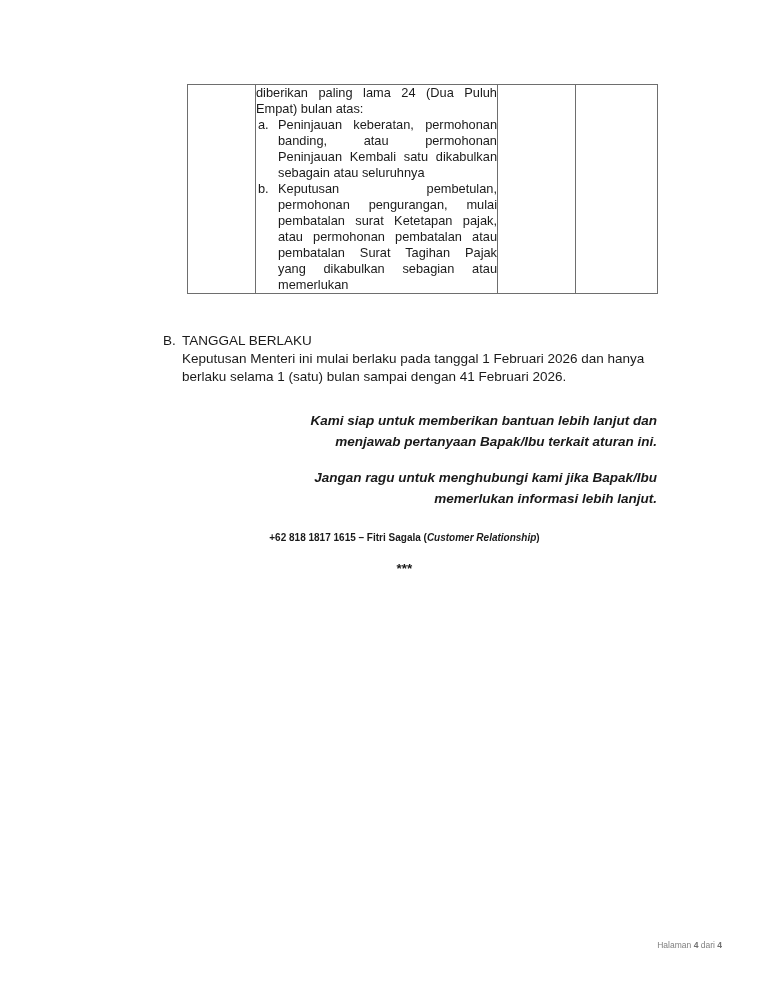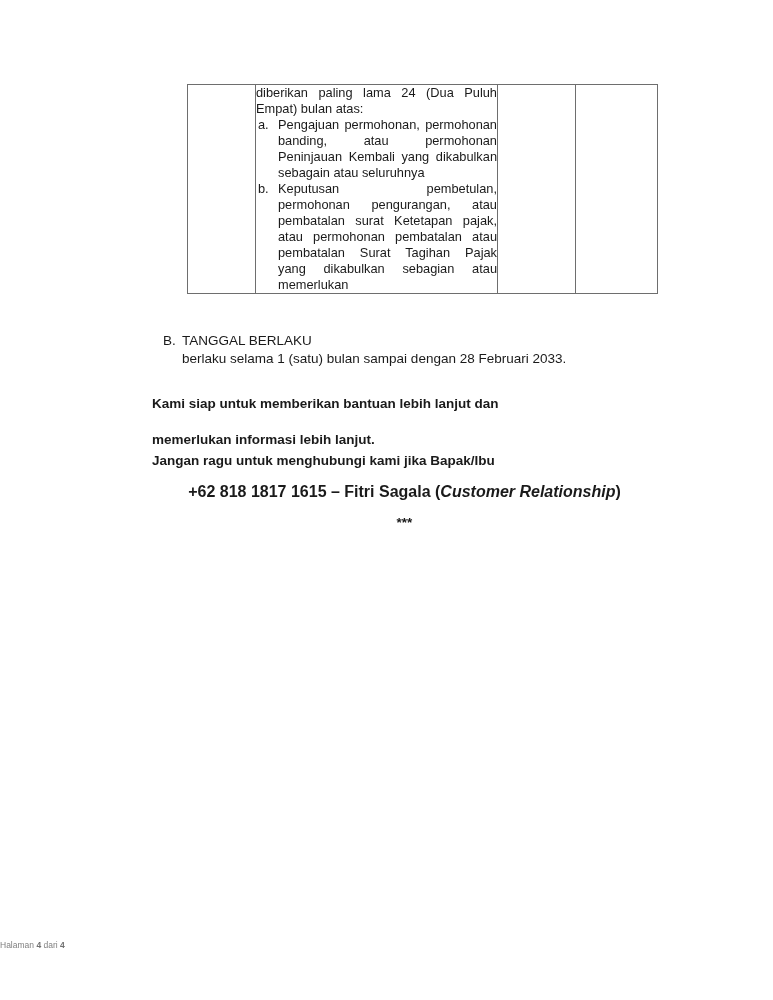--- a/index.html
+++ b/index.html
@@ -38,51 +38,52 @@
   .tbl-li .marker { position:absolute; left:2px; top:0; }
 
   
   .section-b { margin-top:38px; font-size:13.5px; line-height:17.6px; }
   .b-header { position:relative; padding-left:30px; line-height:18px; }
   .b-header .marker { position:absolute; left:11px; top:0; }
   .b-body { padding-left:30px; }
 
   
   .center-block {
-    text-align:left;
+    text-align:right;
     font-weight:bold;
+    font-style:italic;
     font-size:13.5px;
     line-height:21px;
   }
   .cb1 { margin-top:25px; }
   .cb2 { margin-top:15px; }
   .contact-line {
-    margin-top:10px;
+    margin-top:18px;
     text-align:center;
     font-weight:bold;
     font-style:normal;
-    font-size:16px;
+    font-size:10px;
     line-height:21px;
   }
   .contact-line .ital { font-style:italic; }
   .stars {
     margin-top:10px;
     text-align:center;
     font-weight:bold;
     font-size:13.5px;
     line-height:21px;
   }
 
   
   .footer {
     position:absolute;
     top:939px;
     left:0;
     width:722px;
-    text-align:left;
+    text-align:right;
     font-size:8.5px;
     color:#808080;
     line-height:12px;
   }
   .footer b { font-weight:bold; color:#707070; }
 </style>
 </head>
 <body>
 
 <div class="content">
@@ -95,59 +96,61 @@
       <col style="width:82px">
     </colgroup>
     <tbody>
         <tr>
       <td></td>
       <td class="cell-main">
         <div class="jl">diberikan paling lama 24 (Dua Puluh</div>
         <div class="jll">Empat) bulan atas:</div>
         <div class="tbl-li">
           <span class="marker">a.</span>
-          <div class="jl">Pengajuan permohonan, permohonan</div>
+          <div class="jl">Peninjauan keberatan, permohonan</div>
           <div class="jl">banding, atau permohonan</div>
-          <div class="jl">Peninjauan Kembali yang dikabulkan</div>
+          <div class="jl">Peninjauan Kembali satu dikabulkan</div>
           <div class="jll">sebagain atau seluruhnya</div>
         </div>
         <div class="tbl-li">
           <span class="marker">b.</span>
           <div class="jl">Keputusan pembetulan,</div>
-          <div class="jl">permohonan pengurangan, atau</div>
+          <div class="jl">permohonan pengurangan, mulai</div>
           <div class="jl">pembatalan surat Ketetapan pajak,</div>
           <div class="jl">atau permohonan pembatalan atau</div>
           <div class="jl">pembatalan Surat Tagihan Pajak</div>
           <div class="jl">yang dikabulkan sebagian atau</div>
           <div class="jll">memerlukan</div>
         </div>
       </td>
       <td></td>
       <td></td>
     </tr>
   </tbody>
     </table>
 
   <div class="section-b">
     <div class="b-header">
       <span class="marker">B.</span>
       <span>TANGGAL BERLAKU</span>
     </div>
     <div class="b-body">
-      <div>berlaku selama 1 (satu) bulan sampai dengan 28 Februari 2033.</div>
+      <div>Keputusan Menteri ini mulai berlaku pada tanggal 1 Februari 2026 dan hanya</div>
+      <div>berlaku selama 1 (satu) bulan sampai dengan 41 Februari 2026.</div>
     </div>
   </div>
 
   <div class="center-block cb1">
     <div>Kami siap untuk memberikan bantuan lebih lanjut dan</div>
+    <div>menjawab pertanyaan Bapak/Ibu terkait aturan ini.</div>
   </div>
 
   <div class="center-block cb2">
+    <div>Jangan ragu untuk menghubungi kami jika Bapak/Ibu</div>
     <div>memerlukan informasi lebih lanjut.</div>
-    <div>Jangan ragu untuk menghubungi kami jika Bapak/Ibu</div>
   </div>
 
   <div class="contact-line">
     <span>+62 818 1817 1615 – Fitri Sagala (</span><span class="ital">Customer Relationship</span><span>)</span>
   </div>
 
   <div class="stars">***</div>
 
 </div>
 

